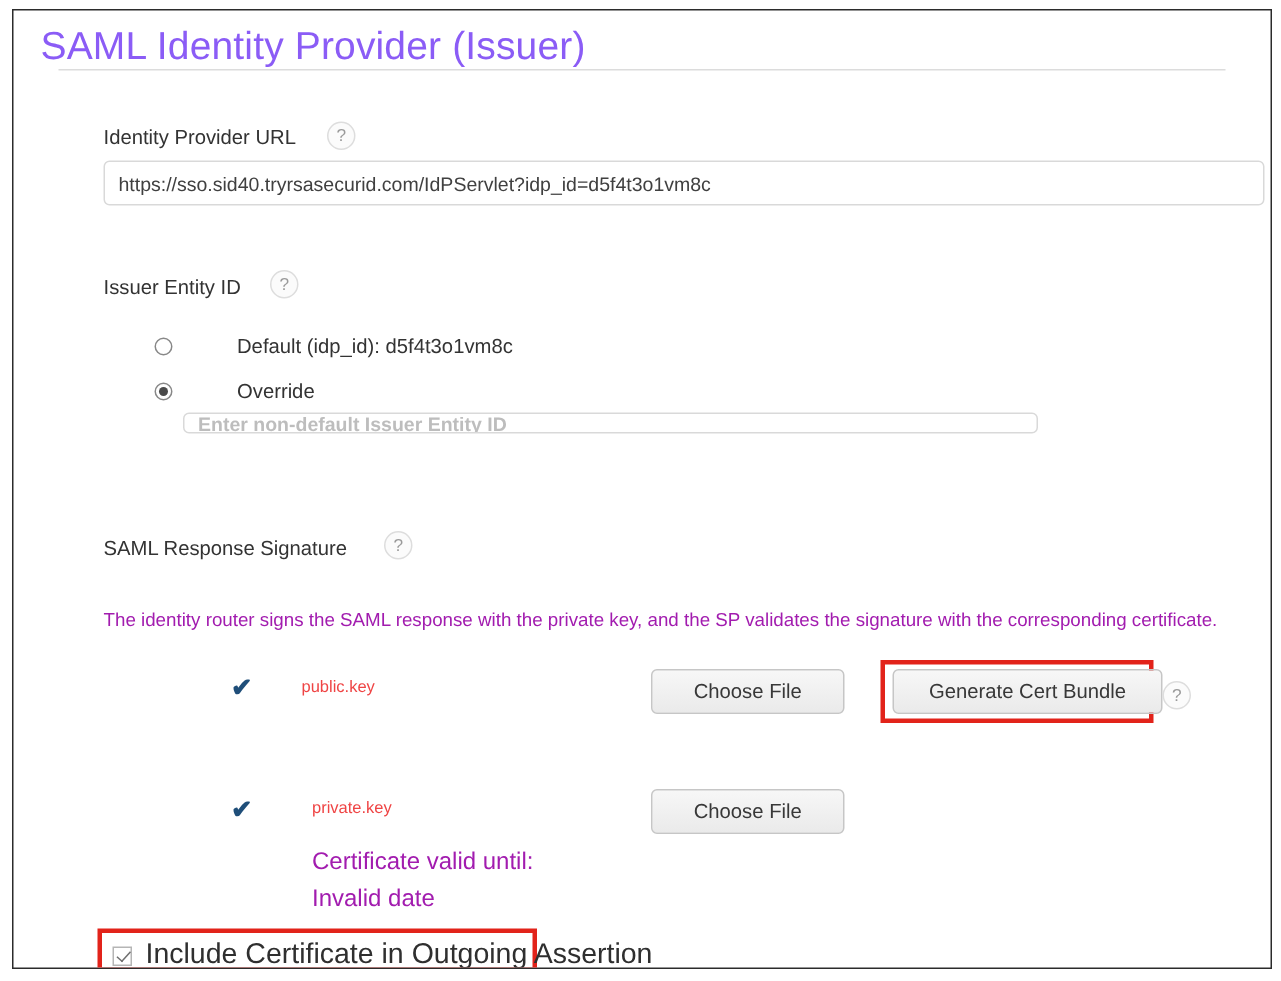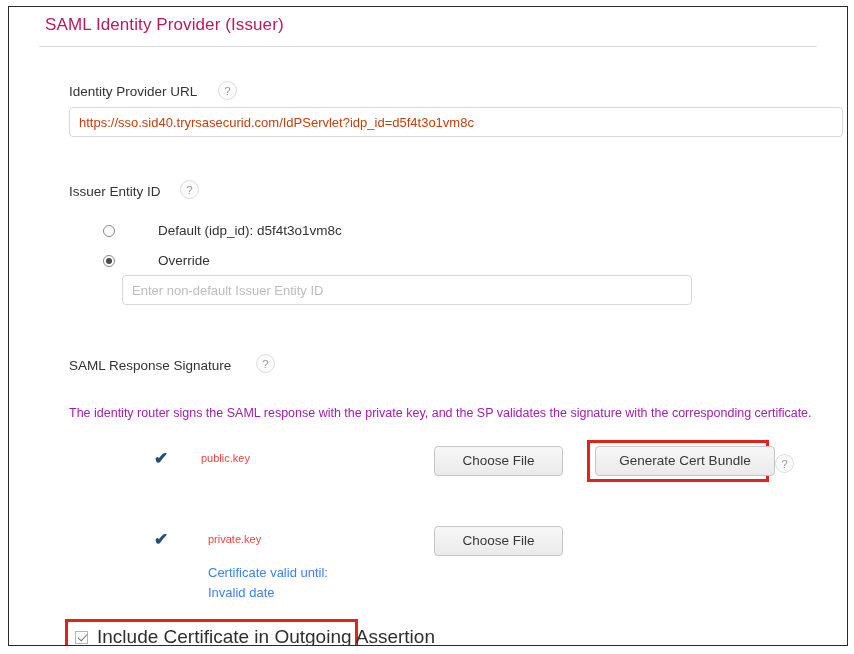--- a/index.html
+++ b/index.html
@@ -23,24 +23,24 @@
     height: 640px;
     border: 1px solid #2b2b2b;
     box-sizing: border-box;
     background: #ffffff;
     overflow: hidden;
   }
 
   
   .page-title {
     position: absolute;
-    left: 36px;
+    left: 18px;
     top: 8px;
-    font-size: 17px;
-    color: #be185d;
+    font-size: 26px;
+    color: #8b5cf6;
     letter-spacing: 0.1px;
     white-space: nowrap;
   }
   .title-rule {
     position: absolute;
     left: 30px;
     top: 39px;
     width: 778px;
     height: 1px;
     background: #dcdcdc;
@@ -72,21 +72,21 @@
 
   
   .text-input {
     position: absolute;
     box-sizing: border-box;
     border: 1px solid #d9d9d9;
     border-radius: 4px;
     background: #ffffff;
     font-family: "Liberation Sans", sans-serif;
     font-size: 13px;
-    color: #c2410c;
+    color: #404040;
     padding: 0 9px;
     outline: none;
   }
   .text-input::placeholder {
     color: #bdbdbd;
   }
 
   
   .radio-row {
     position: absolute;
@@ -139,22 +139,22 @@
     font-weight: bold;
   }
   .key-name {
     position: absolute;
     font-size: 11px;
     color: #ef4444;
     white-space: nowrap;
   }
   .key-sub {
     position: absolute;
-    font-size: 13px;
-    color: #3b82f6;
+    font-size: 16px;
+    color: #a21caf;
     width: 150px;
     line-height: 1.55;
   }
 
   
   .btn {
     position: absolute;
     box-sizing: border-box;
     border: 1px solid #c6c6c6;
     border-radius: 4px;
@@ -228,21 +228,21 @@
   <div class="radio-row" style="left:94px; top:216px;">
     <span class="radio-mark"></span>
     <span class="radio-label">Default (idp_id): d5f4t3o1vm8c</span>
   </div>
 
   <div class="radio-row" style="left:94px; top:246px;">
     <span class="radio-mark checked"></span>
     <span class="radio-label">Override</span>
   </div>
 
-  <input class="text-input" type="text" style="left: 113px; top: 268px; width: 570px; height: 30px;" placeholder="Enter non-default Issuer Entity ID">
+  <input class="text-input" type="text" style="left: 113px; top: 268px; width: 570px; height: 14px; font-weight: bold;" placeholder="Enter non-default Issuer Entity ID">
 
   <div class="field-label" style="left:60px; top:351px;">SAML Response Signature</div>
   <div class="help-badge" style="left:247px; top:347px;">?</div>
 
   <div class="description" style="left:60px; top:399px;">The identity router signs the SAML response with the private key, and the SP validates the signature with the corresponding certificate.</div>
 
   <div class="key-check" style="left:145px; top:443px;">✔</div>
   <div class="key-name" style="left:192px; top:445px;">public.key</div>
 
   <div class="btn" style="left:425px; top:439px; width:129px; height:30px; line-height:28px;">Choose File</div>

